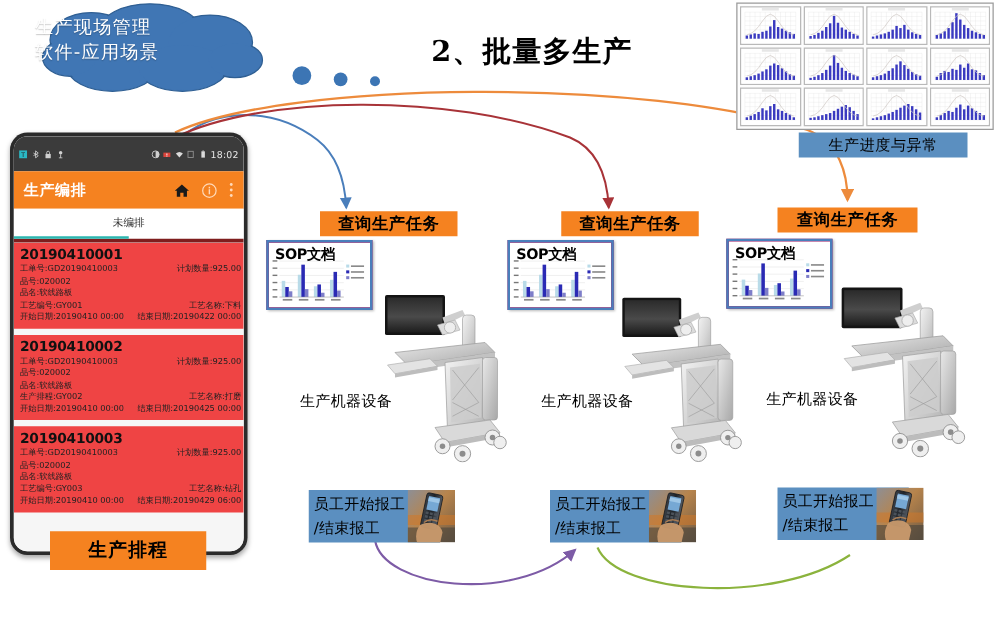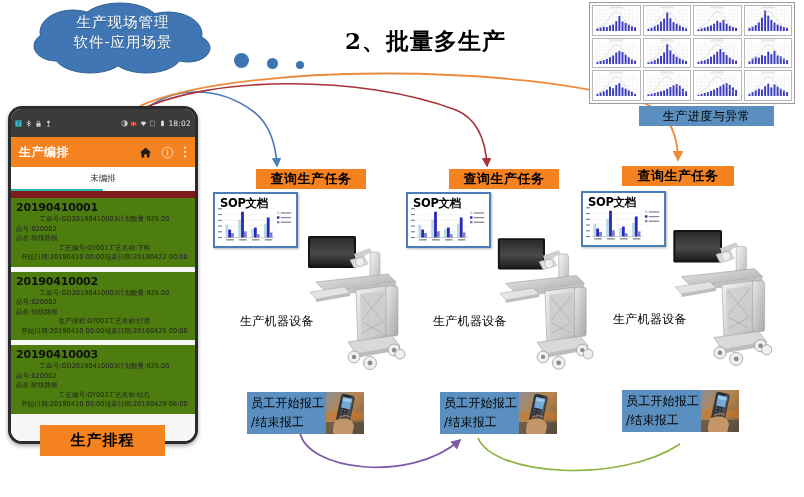--- a/index.html
+++ b/index.html
@@ -7,21 +7,21 @@
     width:804px;height:497px;position:relative;overflow:hidden;
     background:#ffffff;
     font-family:"DejaVu Sans","Liberation Sans",sans-serif;
   }
   .stage{position:absolute;left:0;top:0;width:804px;height:497px;}
   .svg-layer{position:absolute;left:0;top:0;width:804px;height:497px;pointer-events:none;}
 
   
   .cloud-wrap{position:absolute;left:28px;top:2px;width:190px;height:76px;}
   .cloud-text{
-    position:absolute;left:0;top:10px;width:190px;text-align:center;
+    position:absolute;left:0;top:10px;width:190px;
     color:#ffffff;font-size:14.5px;line-height:20px;letter-spacing:1px;
     text-shadow:0 1px 1px rgba(0,0,0,.25);
   }
   .dot{position:absolute;border-radius:50%;background:#3c75b4;}
 
   
   .title{
     position:absolute;left:345px;top:26px;
     font-family:"DejaVu Serif","Liberation Serif",serif;
     font-size:23px;font-weight:700;color:#000;letter-spacing:1px;
@@ -43,28 +43,28 @@
   .sb-left{display:flex;gap:3px;align-items:center;}
   .sb-right{margin-left:auto;display:flex;gap:2.5px;align-items:center;}
   .sb-ico{width:7px;height:7px;display:inline-block;opacity:.92;}
   .sb-clock{font-size:7.5px;letter-spacing:.2px;}
   .appbar{
     height:30px;background:#f58220;display:flex;align-items:center;
     padding:0 8px;box-sizing:border-box;color:#fff;
   }
   .appbar-title{font-size:12px;font-weight:600;letter-spacing:.5px;}
   .appbar-actions{margin-left:auto;display:flex;align-items:center;gap:9px;}
-  .tabs{display:flex;height:24px;background:#fff;border-bottom:7px solid #7f1d1d;position:relative;flex-direction:column;}
+  .tabs{display:flex;height:24px;background:#fff;border-bottom:3px solid #7f1d1d;position:relative;flex-direction:column;}
   .tab{flex:1;display:flex;align-items:center;justify-content:center;font-size:8.5px;color:#5a5a5a;}
   .tab.active{color:#2b2b2b;}
   .tab-underline{position:absolute;left:0;bottom:0;width:50%;height:2px;background:#2bb6b0;}
   .list{background:#f6f6f6;height:269px;overflow:hidden;}
-  .card{background:#4d7c0f;margin:0 0 5px 0;padding:3px 2px 4px 5px;box-sizing:border-box;}
+  .card{background:#ef4444;margin:0 0 5px 0;padding:3px 2px 4px 5px;box-sizing:border-box;}
   .card-title{font-size:11px;font-weight:700;color:#111;line-height:14px;letter-spacing:-.2px;}
-  .row{display:flex;justify-content:center;font-size:6.6px;color:#222;line-height:9.5px;white-space:nowrap;}
+  .row{display:flex;justify-content:space-between;font-size:6.6px;color:#222;line-height:9.5px;white-space:nowrap;}
   .row .l{overflow:hidden;}
   .row .r{text-align:right;overflow:hidden;}
   .row-single{font-size:6.6px;color:#222;line-height:9.5px;white-space:nowrap;}
 
   .phone-caption{
     position:absolute;left:40px;top:425px;width:125px;height:31px;
     background:#f58220;display:flex;align-items:center;justify-content:center;
     color:#000;font-size:15px;font-weight:700;letter-spacing:1px;
     font-family:"DejaVu Serif","Liberation Serif",serif;
   }

